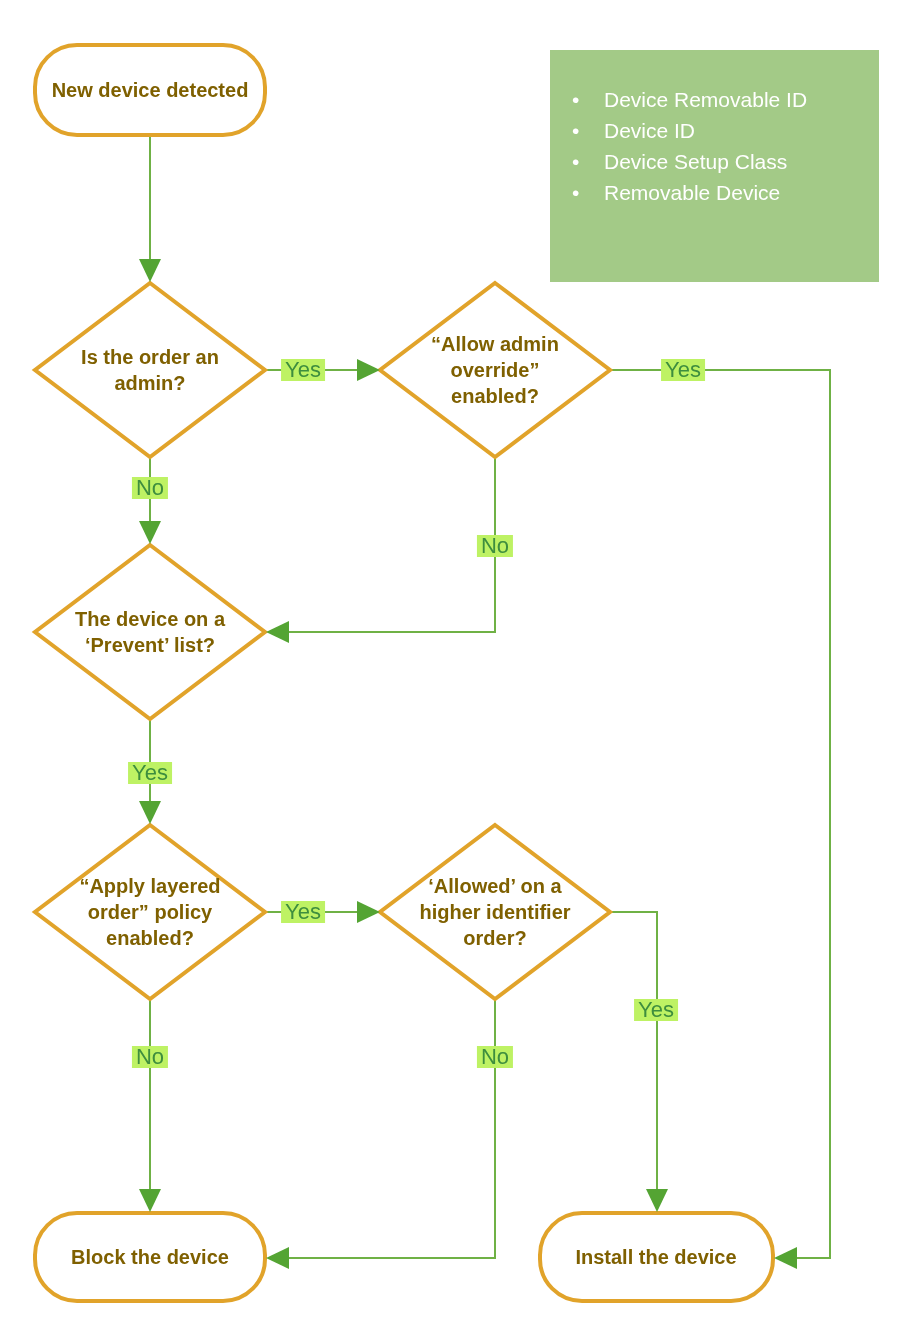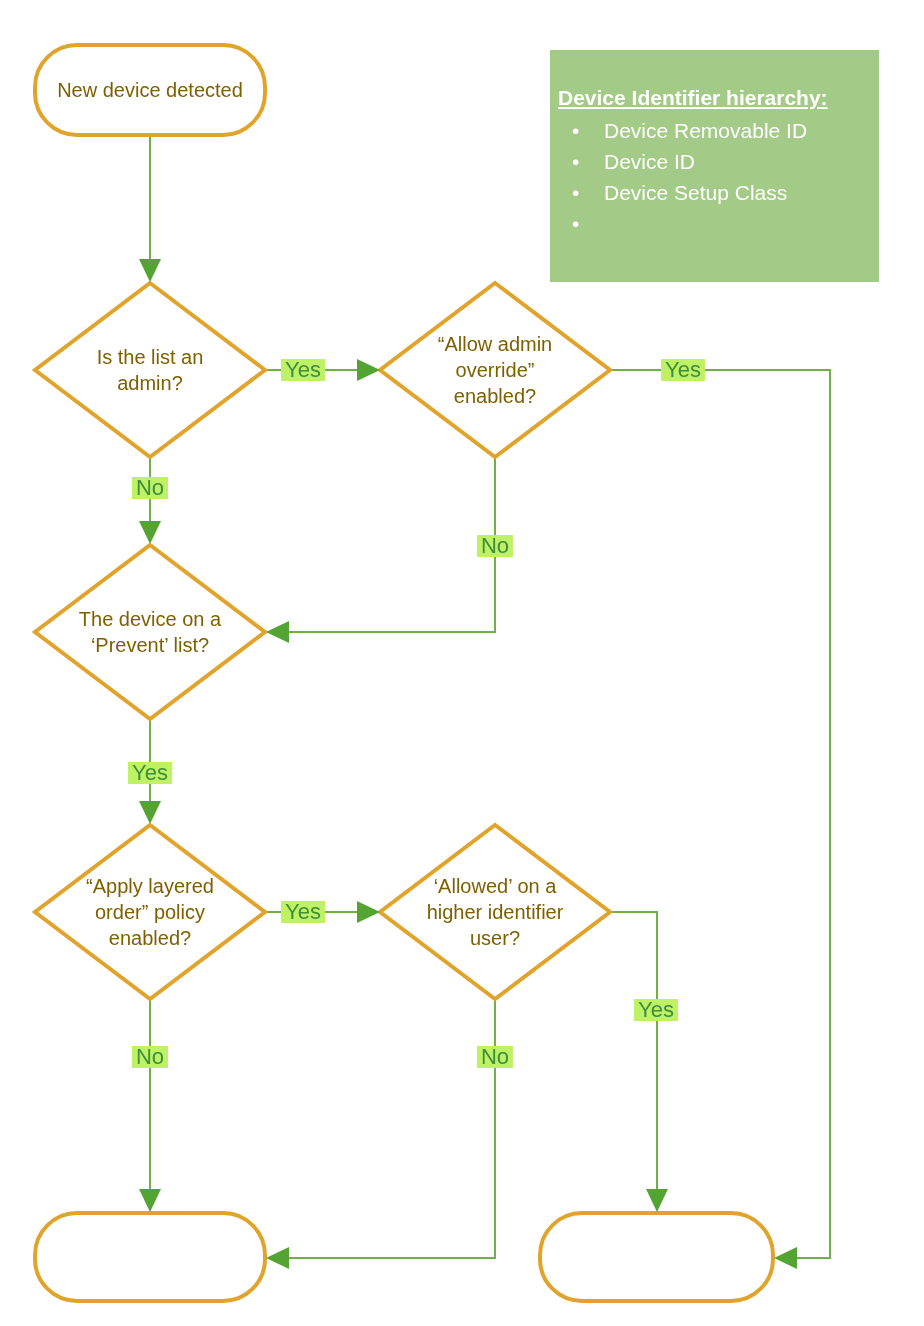--- a/index.html
+++ b/index.html
@@ -7,21 +7,21 @@
     position:relative;width:924px;height:1326px;background:#ffffff;
     font-family:"Liberation Sans",sans-serif;overflow:hidden;
   }
   .flow-svg{position:absolute;left:0;top:0;}
   .edge{stroke:#6FB145;stroke-width:2;fill:none;}
   .shape{fill:#ffffff;stroke:#E1A32A;stroke-width:4;}
   .arrow{fill:#54A433;stroke:none;}
   .node-label{
     position:absolute;transform:translate(-50%,-50%);
     text-align:center;white-space:pre-line;
-    color:#7F6000;font-size:20px;line-height:26px;
+    color:#7F6000;font-size:20px;line-height:26px;font-weight:bold;
   }
   .edge-label{
     position:absolute;transform:translate(-50%,-50%);
     color:#3E8E3E;font-size:22px;line-height:22px;
     background:#bef264;padding:0 4px;
   }
   .legend{
     position:absolute;left:550px;top:50px;width:329px;height:232px;
     background:#A3CA87;color:#ffffff;box-sizing:border-box;
     padding:34px 8px 0 8px;font-size:21px;
@@ -63,56 +63,58 @@
     <polygon class="arrow" points="266,632 289,621 289,643"></polygon>
     <polygon class="arrow" points="150,824 139,801 161,801"></polygon>
     <polygon class="arrow" points="380,912 357,901 357,923"></polygon>
     <polygon class="arrow" points="150,1212 139,1189 161,1189"></polygon>
     <polygon class="arrow" points="266,1258 289,1247 289,1269"></polygon>
     <polygon class="arrow" points="657,1212 646,1189 668,1189"></polygon>
     <polygon class="arrow" points="774,1258 797,1247 797,1269"></polygon>
   </svg>
 
   <div class="node-label" style="left:150px;top:90px;width:220px;">New device detected</div>
-  <div class="node-label" style="left:150px;top:370px;width:170px;">Is the list an
+  <div class="node-label" style="left:150px;top:370px;width:170px;">Is the order an
 admin?</div>
   <div class="node-label" style="left:495px;top:370px;width:170px;">“Allow admin
 override”
 enabled?</div>
   <div class="node-label" style="left:150px;top:632px;width:180px;">The device on a
 ‘Prevent’ list?</div>
   <div class="node-label" style="left:150px;top:912px;width:170px;">“Apply layered
 order” policy
 enabled?</div>
   <div class="node-label" style="left:495px;top:912px;width:180px;">‘Allowed’ on a
 higher identifier
-user?</div>
+order?</div>
+  <div class="node-label" style="left:150px;top:1257px;width:220px;">Block the device</div>
+  <div class="node-label" style="left:656px;top:1257px;width:220px;">Install the device</div>
 
   <span class="edge-label" style="left:303px;top:370px;">Yes</span>
   <span class="edge-label" style="left:150px;top:488px;">No</span>
   <span class="edge-label" style="left:683px;top:370px;">Yes</span>
   <span class="edge-label" style="left:495px;top:546px;">No</span>
   <span class="edge-label" style="left:150px;top:773px;">Yes</span>
   <span class="edge-label" style="left:303px;top:912px;">Yes</span>
   <span class="edge-label" style="left:150px;top:1057px;">No</span>
   <span class="edge-label" style="left:656px;top:1010px;">Yes</span>
   <span class="edge-label" style="left:495px;top:1057px;">No</span>
 
   <div class="legend">
-    <div class="legend-title">Device Identifier hierarchy:</div>
     <div class="legend-item">
       <span class="legend-bullet">•</span>
       <span>Device Removable ID</span>
     </div>
     <div class="legend-item">
       <span class="legend-bullet">•</span>
       <span>Device ID</span>
     </div>
     <div class="legend-item">
       <span class="legend-bullet">•</span>
       <span>Device Setup Class</span>
     </div>
     <div class="legend-item">
       <span class="legend-bullet">•</span>
+      <span>Removable Device</span>
     </div>
   </div>
 
 </div>
 
 </body></html>

